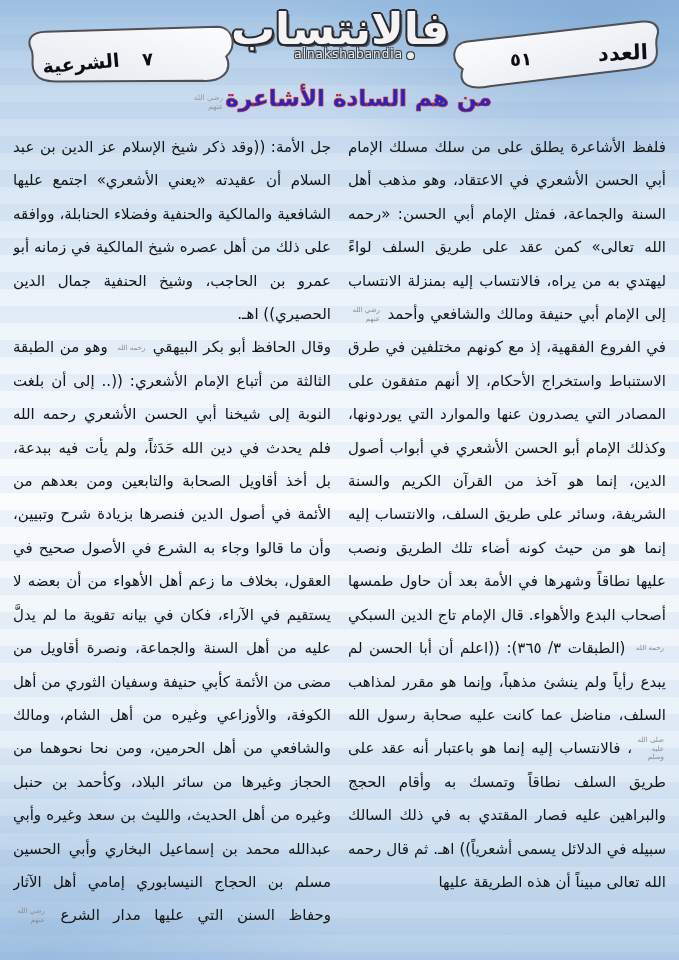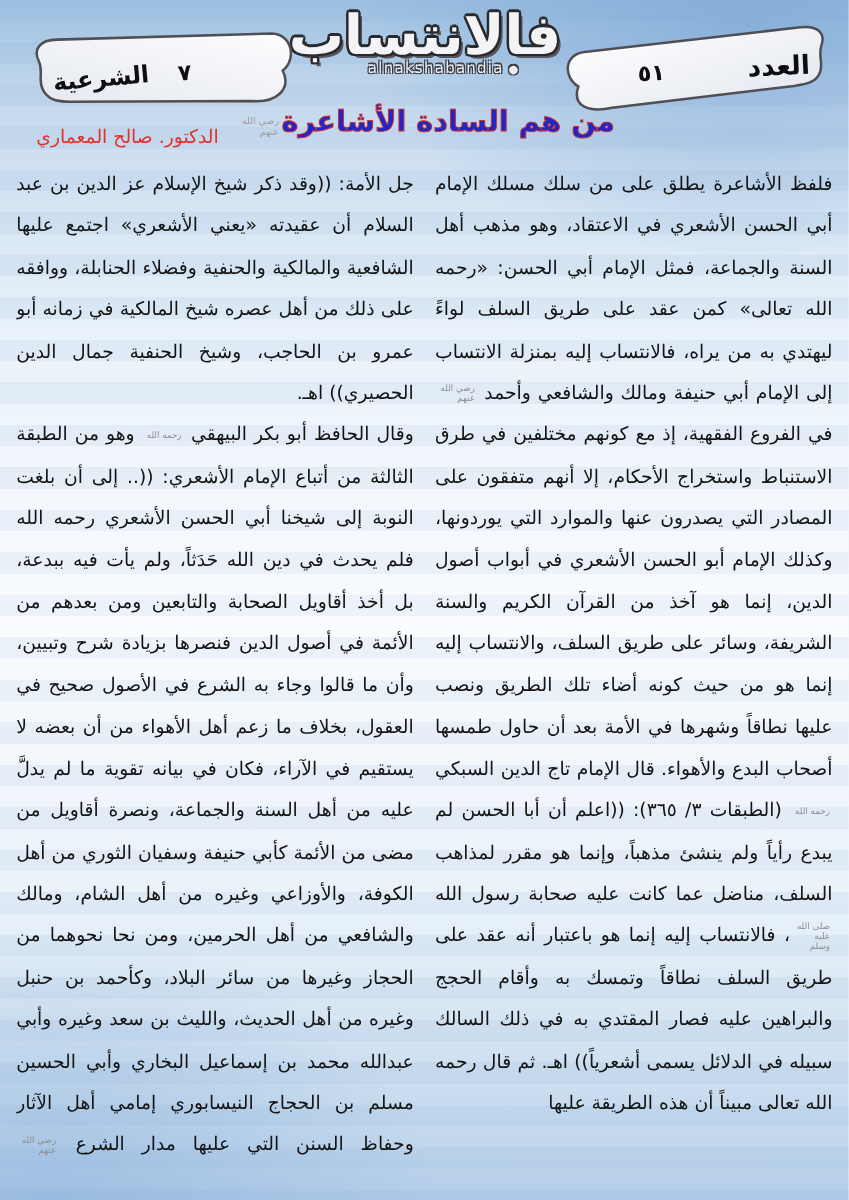--- a/index.html
+++ b/index.html
@@ -112,21 +112,20 @@
       <path d="M212,48 C224,40 222,20 206,18 L36,8 C22,7 16,14 20,24 C23,32 18,38 21,46 C24,55 32,57 42,58 L186,70 C204,73 218,64 212,48 Z" fill="url(#ribgrad2)" stroke="#4f4f55" stroke-width="2"></path>
     </svg>
     <span class="txt lbl">الشرعية</span>
     <span class="txt num">٧</span>
   </div>
 
   <div class="title-row">
     <span class="title-text">من هم السادة الأشاعرة</span><span class="honorific lg">رضي الله عنهم</span>
   </div>
 
-  <div class="author">الدكتور. صالح المعماري</div>
 
   <div class="columns">
     <div class="col" id="right-col">
         <div class="para">فلفظ الأشاعرة يطلق على من سلك مسلك الإمام أبي الحسن الأشعري في الاعتقاد، وهو مذهب أهل السنة والجماعة، فمثل الإمام أبي الحسن: «رحمه الله تعالى» كمن عقد على طريق السلف لواءً ليهتدي به من يراه، فالانتساب إليه بمنزلة الانتساب إلى الإمام أبي حنيفة ومالك والشافعي وأحمد <span class="honorific">رضي الله عنهم</span> في الفروع الفقهية، إذ مع كونهم مختلفين في طرق الاستنباط واستخراج الأحكام، إلا أنهم متفقون على المصادر التي يصدرون عنها والموارد التي يوردونها، وكذلك الإمام أبو الحسن الأشعري في أبواب أصول الدين، إنما هو آخذ من القرآن الكريم والسنة الشريفة، وسائر على طريق السلف، والانتساب إليه إنما هو من حيث كونه أضاء تلك الطريق ونصب عليها نطاقاً وشهرها في الأمة بعد أن حاول طمسها أصحاب البدع والأهواء. قال الإمام تاج الدين السبكي <span class="honorific">رحمه الله</span> (الطبقات ٣/ ٣٦٥): ((اعلم أن أبا الحسن لم يبدع رأياً ولم ينشئ مذهباً، وإنما هو مقرر لمذاهب السلف، مناضل عما كانت عليه صحابة رسول الله <span class="honorific">صلى الله عليه وسلم</span>، فالانتساب إليه إنما هو باعتبار أنه عقد على طريق السلف نطاقاً وتمسك به وأقام الحجج والبراهين عليه فصار المقتدي به في ذلك السالك سبيله في الدلائل يسمى أشعرياً)) اهـ. ثم قال رحمه الله تعالى مبيناً أن هذه الطريقة عليها</div>
       </div>
     <div class="col" id="left-col">
         <div class="para">جل الأمة: ((وقد ذكر شيخ الإسلام عز الدين بن عبد السلام أن عقيدته «يعني الأشعري» اجتمع عليها الشافعية والمالكية والحنفية وفضلاء الحنابلة، ووافقه على ذلك من أهل عصره شيخ المالكية في زمانه أبو عمرو بن الحاجب، وشيخ الحنفية جمال الدين الحصيري)) اهـ.</div>
         <div class="para">وقال الحافظ أبو بكر البيهقي <span class="honorific">رحمه الله</span> وهو من الطبقة الثالثة من أتباع الإمام الأشعري: ((.. إلى أن بلغت النوبة إلى شيخنا أبي الحسن الأشعري رحمه الله فلم يحدث في دين الله حَدَثاً، ولم يأت فيه ببدعة، بل أخذ أقاويل الصحابة والتابعين ومن بعدهم من الأئمة في أصول الدين فنصرها بزيادة شرح وتبيين، وأن ما قالوا وجاء به الشرع في الأصول صحيح في العقول، بخلاف ما زعم أهل الأهواء من أن بعضه لا يستقيم في الآراء، فكان في بيانه تقوية ما لم يدلَّ عليه من أهل السنة والجماعة، ونصرة أقاويل من مضى من الأئمة كأبي حنيفة وسفيان الثوري من أهل الكوفة، والأوزاعي وغيره من أهل الشام، ومالك والشافعي من أهل الحرمين، ومن نحا نحوهما من الحجاز وغيرها من سائر البلاد، وكأحمد بن حنبل وغيره من أهل الحديث، والليث بن سعد وغيره وأبي عبدالله محمد بن إسماعيل البخاري وأبي الحسين مسلم بن الحجاج النيسابوري إمامي أهل الآثار وحفاظ السنن التي عليها مدار الشرع <span class="honorific">رضي الله عنهم</span> أجمعين) اهـ. (تبيين كذب المفتري ١٠٣، الطبقات الكبرى للتاج السبكي ٣٩٧/٣) وقال الحافظ ابن عساكر : ((.. ولسنا نُسَلِّم أن أبا الحسن اخترع مذهباً خامساً، وإنما أقام</div>
       </div>
   </div>

